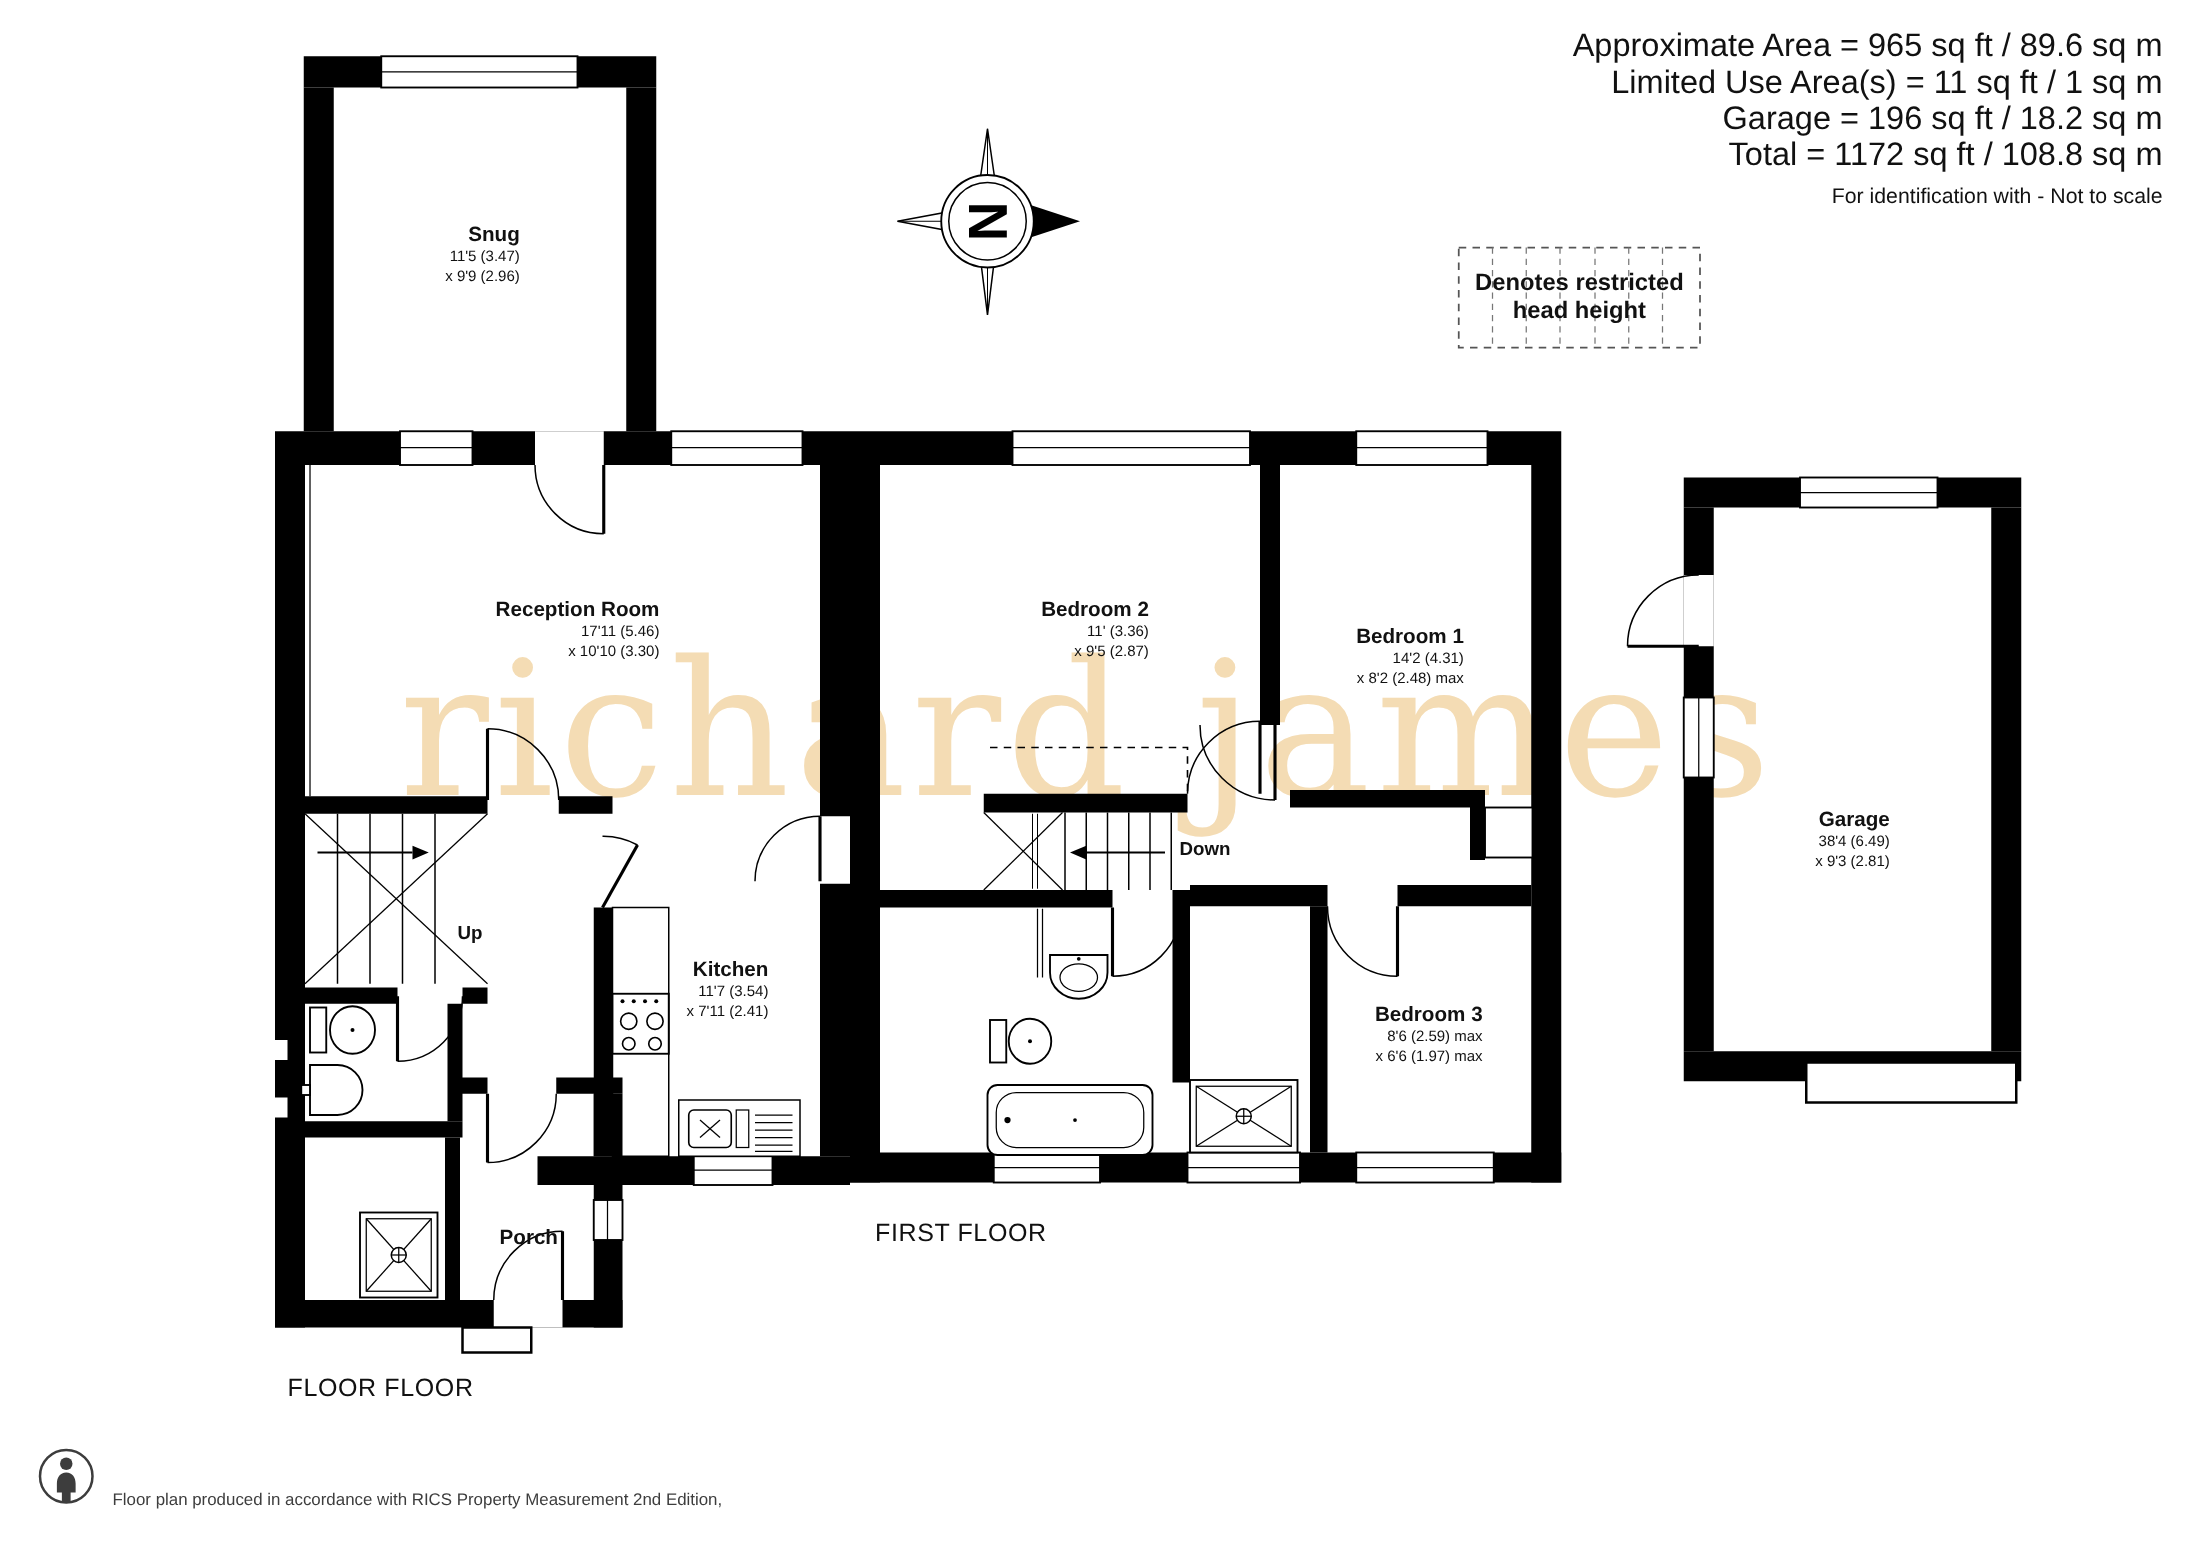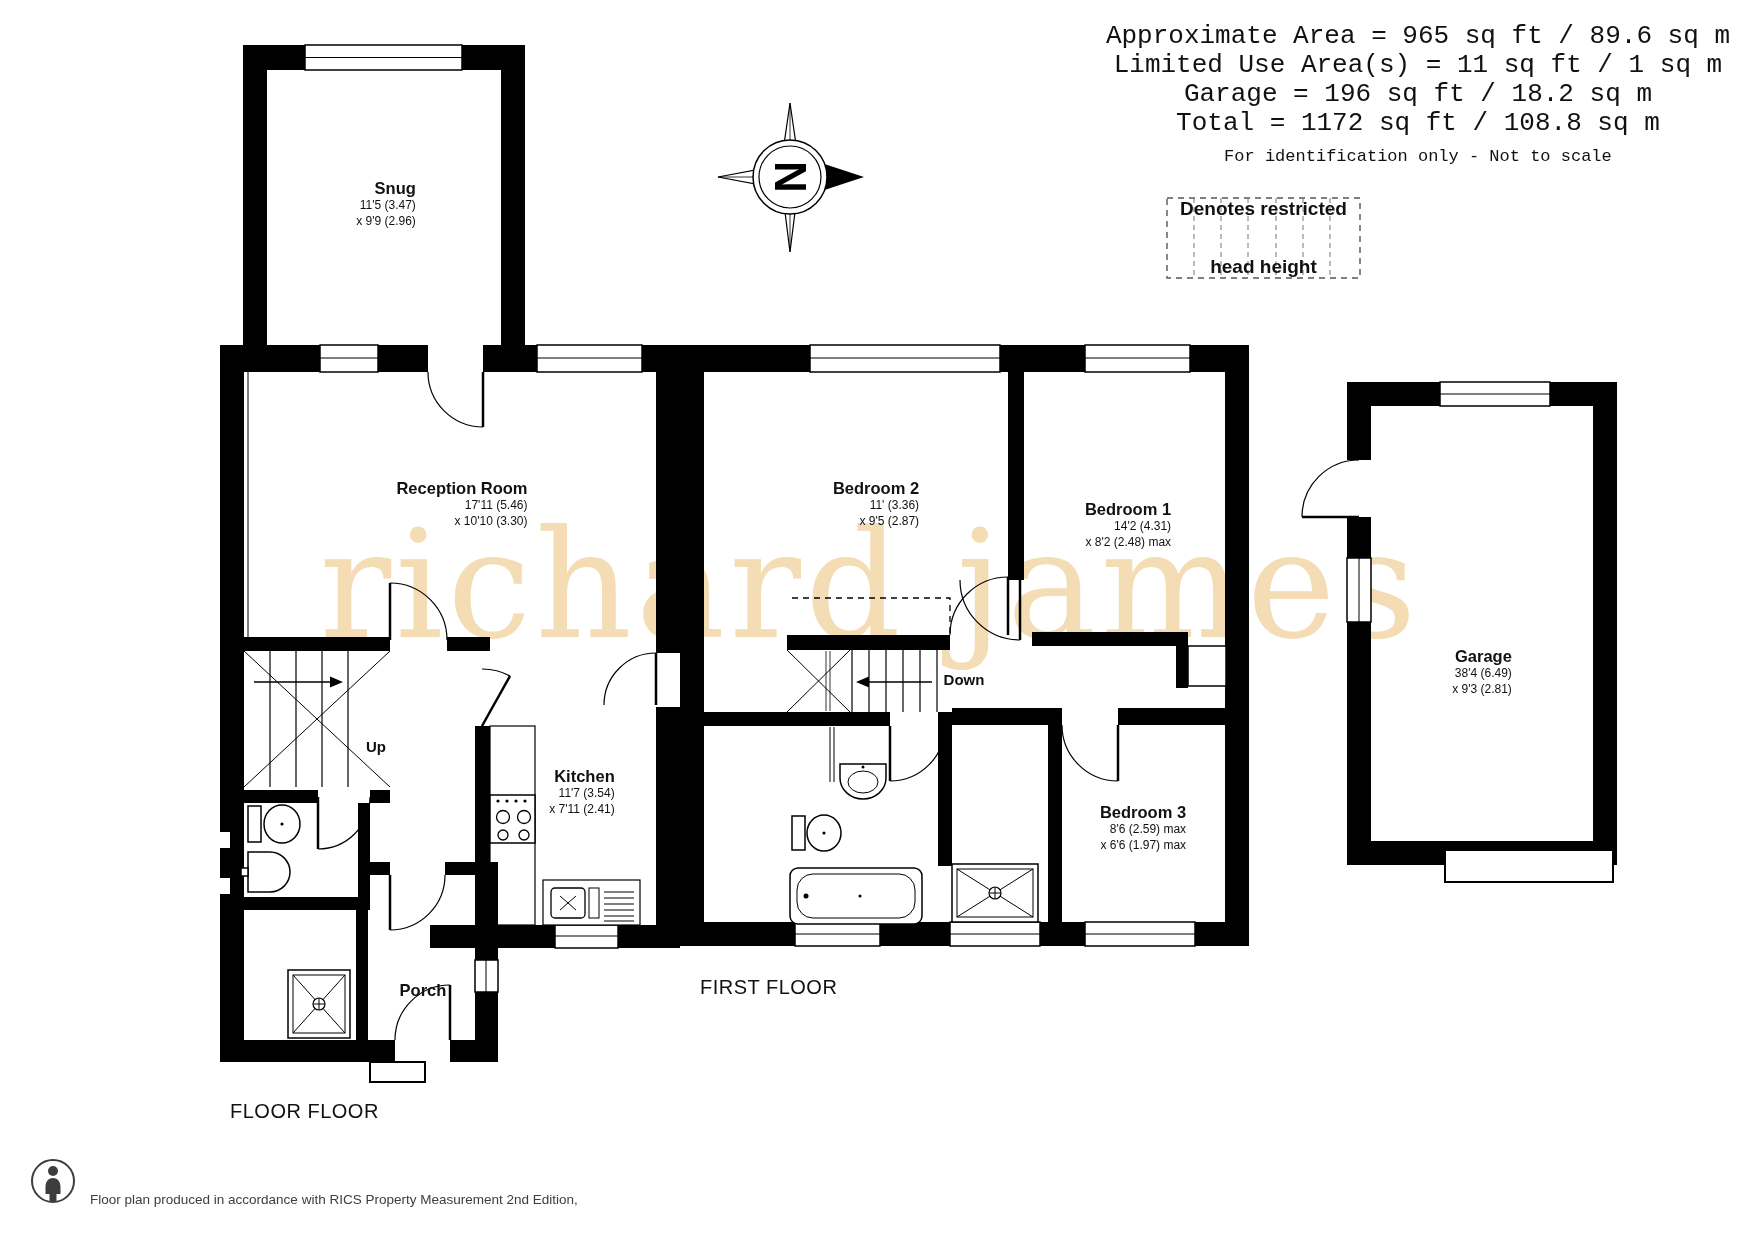--- a/index.html
+++ b/index.html
@@ -3,24 +3,24 @@
 <meta charset="utf-8">
 <style>
   html,body{margin:0;padding:0;background:#fff;}
   .page{position:relative;width:1755px;height:1241px;background:#ffffff;overflow:hidden;
         font-family:"Liberation Sans", sans-serif;color:#111;}
   .watermark{position:absolute;left:280px;top:498px;width:1180px;text-align:center;
              font-family:"DejaVu Serif", serif;font-size:150px;letter-spacing:4px;
              color:#f4dcb4;z-index:0;white-space:nowrap;}
   svg.plan{position:absolute;left:0;top:0;z-index:1;}
   .txt{position:absolute;z-index:2;}
-  .hdr{right:25px;top:22px;text-align:center;font-size:26px;line-height:29px;color:#111;font-family:Liberation Mono, monospace;}
+  .hdr{right:25px;top:22px;text-align:right;font-size:26px;line-height:29px;color:#111;}
   .hdr .note{font-size:17px;margin-top:4px;}
   .legend-text{left:1167px;top:198px;width:193px;height:80px;display:flex;flex-direction:column;
-               align-items:center;justify-content:space-between;font-weight:bold;font-size:19px;line-height:22px;text-align:center;}
+               align-items:center;justify-content:center;font-weight:bold;font-size:19px;line-height:22px;text-align:center;}
   .room-label{transform:translateX(-50%);text-align:right;line-height:16.5px;white-space:nowrap;}
   .room-label .rn{font-weight:bold;font-size:16.5px;}
   .room-label .rd{font-size:12px;}
   .small-label{transform:translateX(-50%);font-weight:bold;font-size:15px;white-space:nowrap;}
   .floor-title{font-weight:normal;font-size:20px;letter-spacing:.5px;white-space:nowrap;}
   .footer{left:30px;top:1155px;display:flex;align-items:flex-start;gap:14px;color:#3d3d3d;}
   .footer .flines{font-size:13.5px;line-height:18px;white-space:pre-wrap;}
 </style>
 </head>
 <body>
@@ -289,21 +289,21 @@
           <line x1="1330" y1="198" x2="1330" y2="278"></line>
       </g>
     </g>
   </svg>
 
   <div class="txt hdr">
     <div>Approximate Area = 965 sq ft / 89.6 sq m</div>
     <div>Limited Use Area(s) = 11 sq ft / 1 sq m</div>
     <div>Garage = 196 sq ft / 18.2 sq m</div>
     <div>Total = 1172 sq ft / 108.8 sq m</div>
-    <div class="note">For identification only - Not to scale</div>
+    <div class="note">For identification with - Not to scale</div>
   </div>
 
   <div class="txt legend-text">
     <div>Denotes restricted</div>
     <div>head height</div>
   </div>
 
   <div class="txt room-label" style="left:386px;top:180px">
     <div class="rn">Snug</div>
     <div class="rd">11'5 (3.47)</div>

